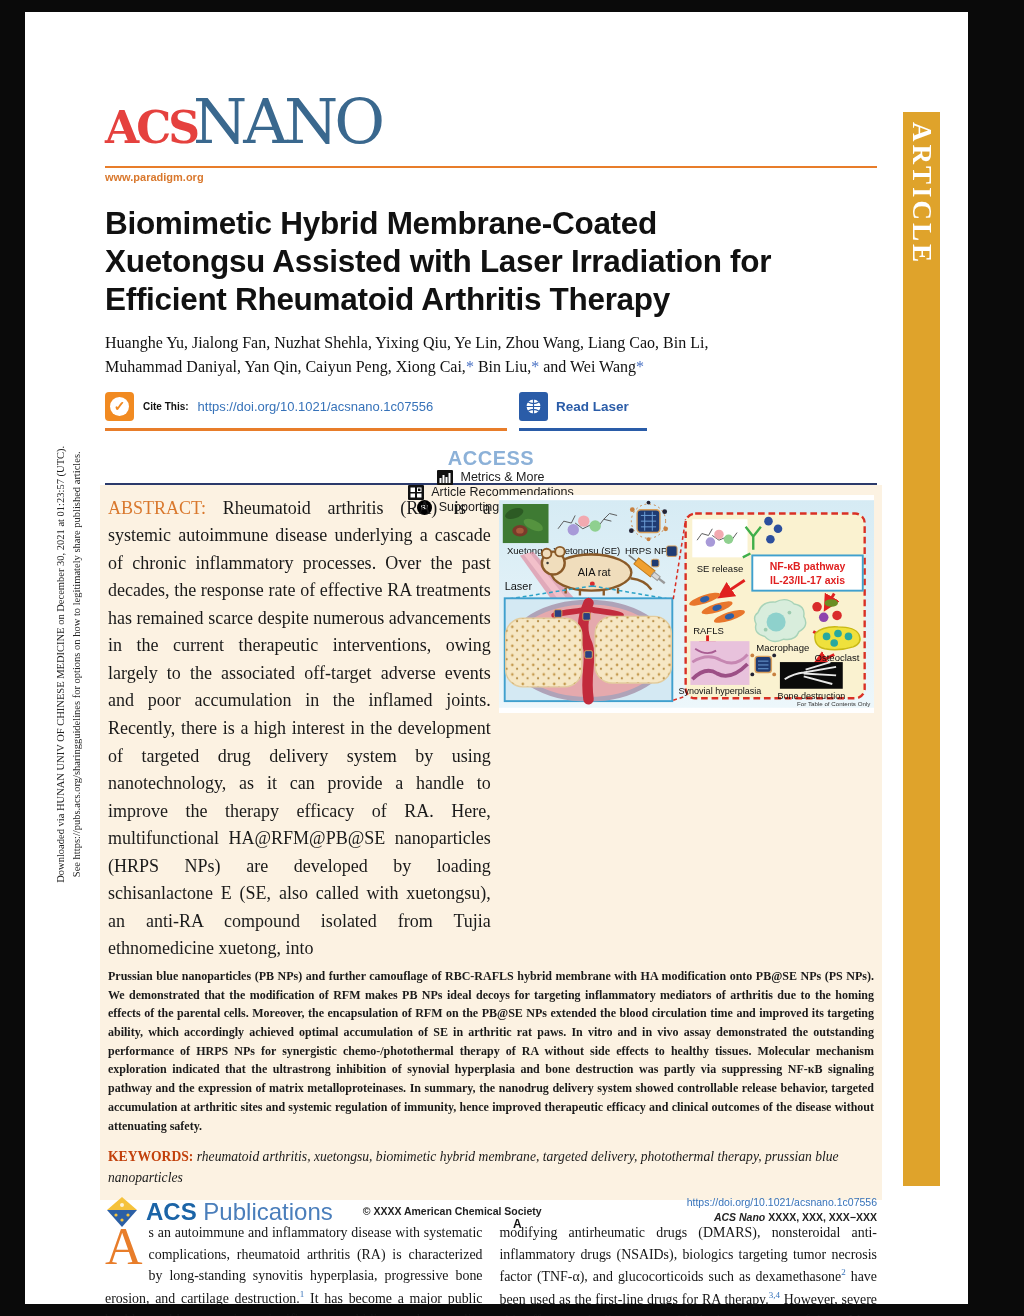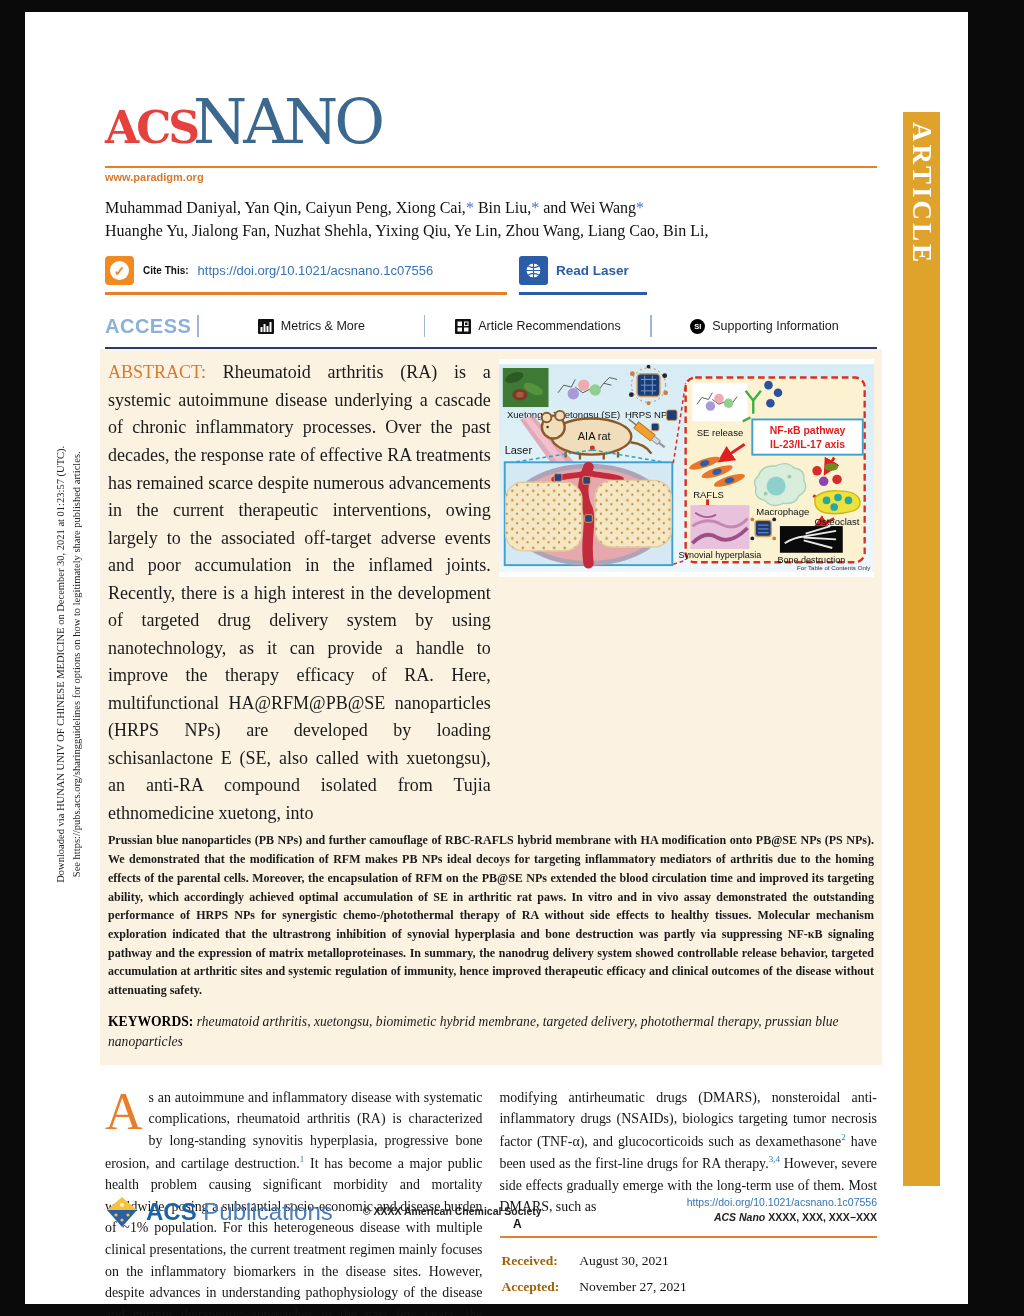--- a/index.html
+++ b/index.html
@@ -38,39 +38,39 @@
   .cite-box{width:29px;height:29px;background:#F18A21;border-radius:4px;display:flex;align-items:center;justify-content:center;}
   .cite-check{width:19px;height:19px;background:#fff;border-radius:50%;display:flex;align-items:center;justify-content:center;
     color:#F18A21;font-weight:700;font-size:14px;}
   .cite-label{font-weight:700;font-size:10px;color:#111;}
   .cite-link{font-size:13px;color:#3672B9;}
   .read-wrap{display:flex;align-items:center;gap:8px;margin-left:12px;border-bottom:3px solid #2A5CA8;padding-bottom:7px;width:128px;}
   .read-box{width:29px;height:29px;background:#2A5CA8;border-radius:3px;display:flex;align-items:center;justify-content:center;}
   .read-label{font-weight:700;font-size:13.5px;color:#2A5CA8;}
 
   
-  .access-row{margin-top:16px;display:flex;align-items:center;height:30px;}
+  .access-row{margin-top:16px;display:flex;align-items:center;height:30px;flex-direction:column;}
   .access-word{font-size:20px;font-weight:700;color:#8CB1D8;letter-spacing:.5px;}
   .vsep{width:1.5px;height:22px;background:#9FB6CF;margin:0 0 0 6px;}
   .vsep2{width:1.5px;height:22px;background:#9FB6CF;}
   .acc-item{display:flex;align-items:center;gap:7px;font-size:12.5px;color:#1a1a1a;justify-content:center;flex:1;}
   .si-circle{width:15px;height:15px;border-radius:50%;background:#000000;color:#fff;font-size:7.5px;font-weight:700;
      display:flex;align-items:center;justify-content:center;}
   .navy-rule{border-top:2.5px solid #2B3A6B;margin-top:6px;}
 
   
   .abstract{background:#FCF2E2;margin:0 -5px;padding:10px 8px 12px 8px;}
   .abs-top{display:flex;gap:8px;}
   .abs-colText{width:402px;font-family:"Liberation Serif",serif;font-weight:400;font-size:18px;
      line-height:1.53;text-align:justify;color:#1a1a1a;}
   .abs-label{color:#D9782D;}
   .abs-full{margin-top:4px;font-family:"Liberation Serif",serif;font-weight:700;font-size:12px;
      line-height:1.56;text-align:justify;color:#1a1a1a;}
   .kw{margin-top:12px;font-family:"Liberation Serif",serif;font-size:13.6px;line-height:1.5;color:#1a1a1a;}
-  .kw-label{color:#000000;font-weight:700;font-style:normal;}
+  .kw-label{color:#c2410c;font-weight:700;font-style:normal;}
   .kw-text{font-style:italic;}
 
   .graphic{width:394px;height:218px;background:#fff;}
 
   
   .body-cols{display:flex;gap:17px;margin-top:22px;}
   .bcol{width:385px;font-family:"Liberation Serif",serif;font-size:13.9px;line-height:1.56;
      text-align:justify;color:#141414;}
   .dropcap{float:left;color:#E87D2A;font-size:52px;line-height:.82;font-weight:400;
      padding:4px 6px 0 0;font-family:"Liberation Serif",serif;}
@@ -114,24 +114,29 @@
 
       <div class="logo-row">
         <div class="logo-wrap">
           <span class="logo-acs">ACS</span>
           <span class="logo-nano">NANO</span>
         </div>
       </div>
       <div class="head-rule"></div>
       <div class="site-url">www.paradigm.org</div>
 
+      <div class="title">
+        <div>Biomimetic Hybrid Membrane-Coated</div>
+        <div>Xuetongsu Assisted with Laser Irradiation for</div>
+        <div>Efficient Rheumatoid Arthritis Therapy</div>
+      </div>
 
       <div class="authors">
+        <div>Huanghe Yu, Jialong Fan, Nuzhat Shehla, Yixing Qiu, Ye Lin, Zhou Wang, Liang Cao, Bin Li,</div>
         <div><span>Muhammad Daniyal, Yan Qin, Caiyun Peng, Xiong Cai,</span><span class="star">*</span><span> Bin Liu,</span><span class="star">*</span><span> and Wei Wang</span><span class="star">*</span></div>
-        <div>Huanghe Yu, Jialong Fan, Nuzhat Shehla, Yixing Qiu, Ye Lin, Zhou Wang, Liang Cao, Bin Li,</div>
       </div>
 
       <div class="cite-row">
         <div class="cite-left">
           <div class="cite-box">
             <div class="cite-check">✓</div>
           </div>
           <span class="cite-label">Cite This:</span>
           <span class="cite-link">https://doi.org/10.1021/acsnano.1c07556</span>
         </div>

